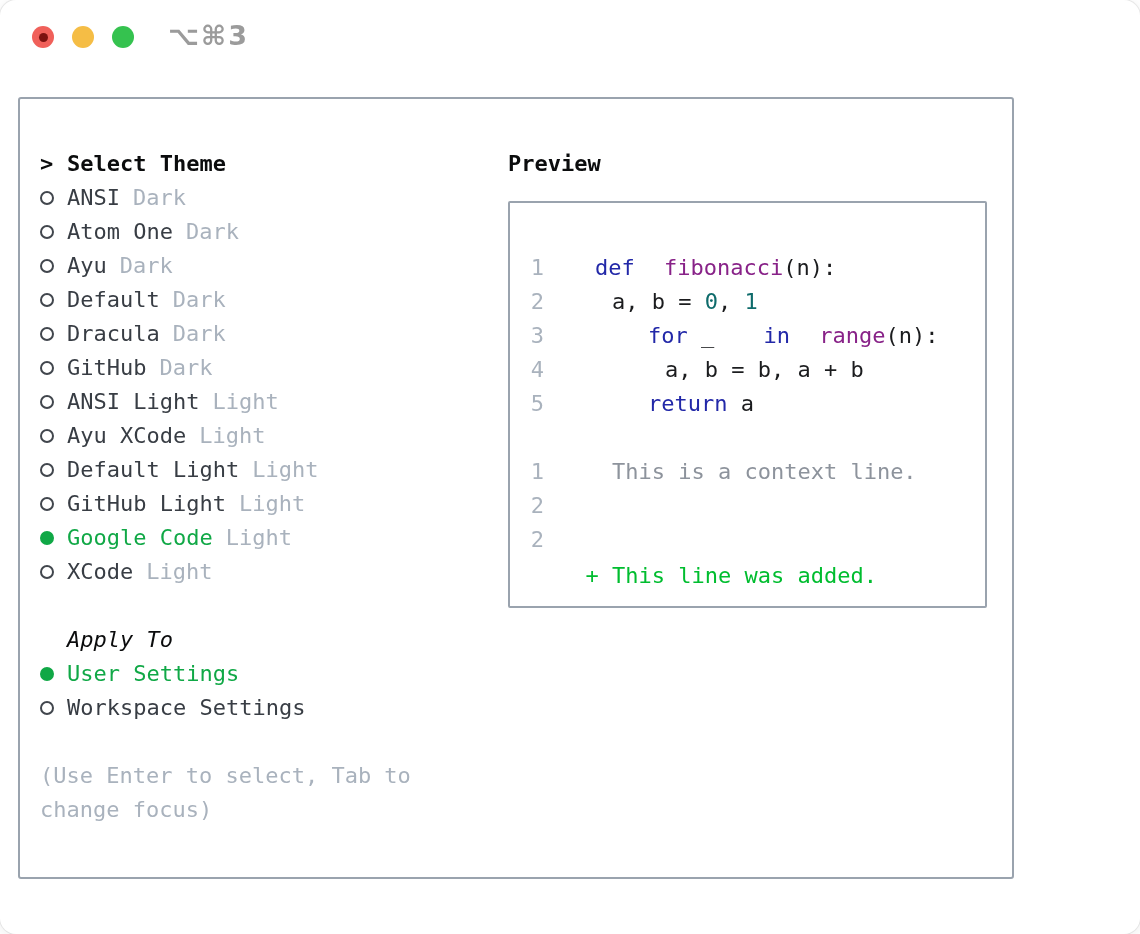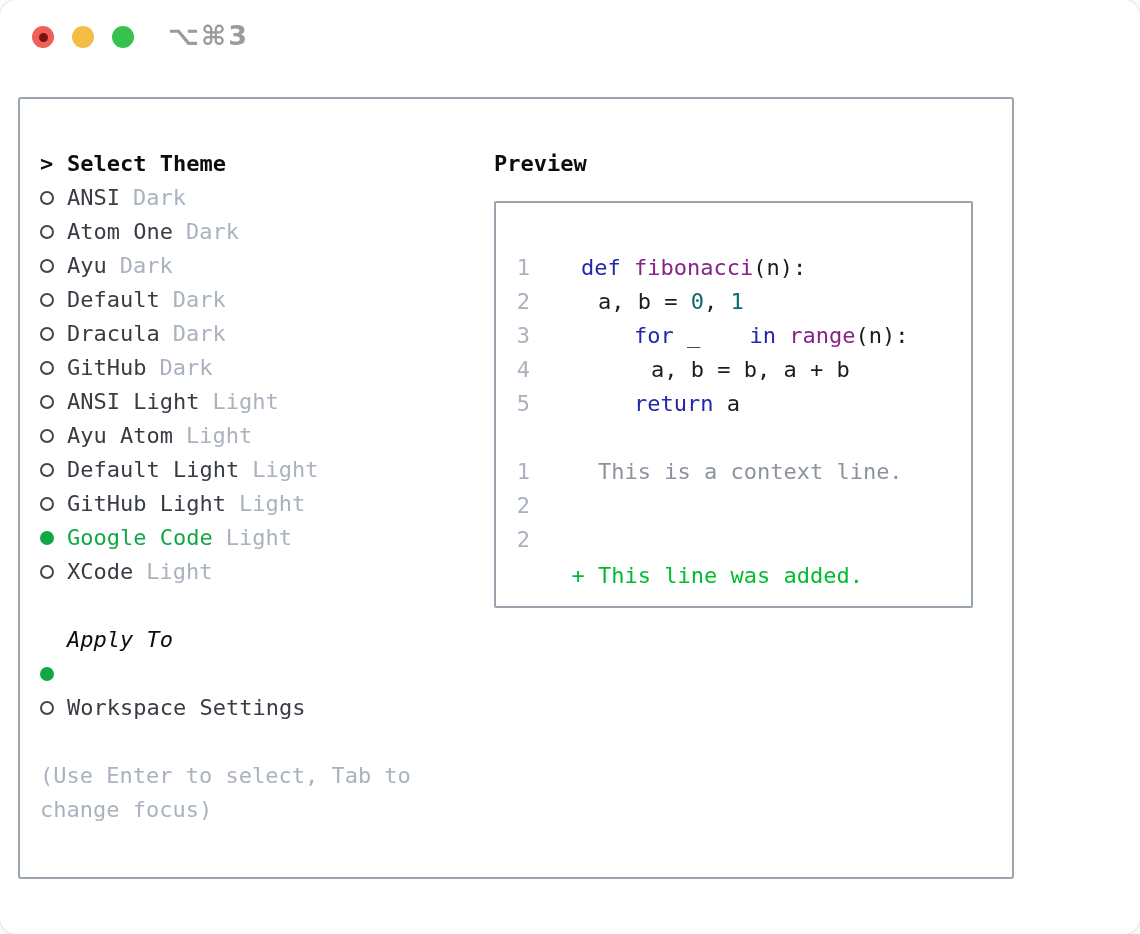--- a/index.html
+++ b/index.html
@@ -52,32 +52,32 @@
   .tname{color:var(--text_dark);}
   .tname.selected{color:var(--green);}
   .suffix{color:var(--muted);margin-left:13px;}
   .apply-header{color:var(--header_black);font-style:italic;}
   .spacer{height:34px;}
   .hint{
     color:var(--muted);width:420px;line-height:34px;font-size:22px;
     word-break:normal;
   }
   
-  .right-col{position:absolute;left:474px;top:48px;font-size:22px;}
+  .right-col{position:absolute;left:488px;top:48px;font-size:22px;}
   .preview-header{font-weight:700;color:var(--header_black);line-height:34px;height:34px;}
   .preview-box{
     margin-top:20px;width:479px;height:407px;box-sizing:border-box;
     border:2px solid var(--panel_border);border-radius:2px;background:#ffffff;
     padding:48px 0 0 20px;overflow:hidden;
   }
   .code-line{display:flex;height:34px;line-height:34px;font-size:22px;}
   .gutter{width:14px;flex:0 0 14px;text-align:right;color:var(--line_num);margin-right:15px;}
   .code-text{white-space:pre;color:var(--code_plain);}
   .tk-kw{color:var(--kw);margin-left:36px;}
-  .tk-fn{color:var(--fn);}
+  .tk-fn{color:var(--fn);margin-left:16px;}
   .tk-lit{color:var(--lit);}
   .tk-plain{color:var(--code_plain);}
   .diff-context{color:var(--diff_context);}
   .diff-deleted{color:var(--diff_red);}
   .diff-added{color:var(--diff_green);margin-top:36px;}
 </style>
 </head>
 <body>
 
 <div class="window">
@@ -102,36 +102,36 @@
       </div>
 
       <div id="theme-list">
           <div class="row"><span class="marker"><span class="bullet"></span></span><span class="tname">ANSI</span><span class="suffix">Dark</span></div>
           <div class="row"><span class="marker"><span class="bullet"></span></span><span class="tname">Atom One</span><span class="suffix">Dark</span></div>
           <div class="row"><span class="marker"><span class="bullet"></span></span><span class="tname">Ayu</span><span class="suffix">Dark</span></div>
           <div class="row"><span class="marker"><span class="bullet"></span></span><span class="tname">Default</span><span class="suffix">Dark</span></div>
           <div class="row"><span class="marker"><span class="bullet"></span></span><span class="tname">Dracula</span><span class="suffix">Dark</span></div>
           <div class="row"><span class="marker"><span class="bullet"></span></span><span class="tname">GitHub</span><span class="suffix">Dark</span></div>
           <div class="row"><span class="marker"><span class="bullet"></span></span><span class="tname">ANSI Light</span><span class="suffix">Light</span></div>
-          <div class="row"><span class="marker"><span class="bullet"></span></span><span class="tname">Ayu Atom</span><span class="suffix">Light</span></div>
+          <div class="row"><span class="marker"><span class="bullet"></span></span><span class="tname">Ayu XCode</span><span class="suffix">Light</span></div>
           <div class="row"><span class="marker"><span class="bullet"></span></span><span class="tname">Default Light</span><span class="suffix">Light</span></div>
           <div class="row"><span class="marker"><span class="bullet"></span></span><span class="tname">GitHub Light</span><span class="suffix">Light</span></div>
           <div class="row"><span class="marker"><span class="bullet filled"></span></span><span class="tname selected">Google Code</span><span class="suffix">Light</span></div>
           <div class="row"><span class="marker"><span class="bullet"></span></span><span class="tname">XCode</span><span class="suffix">Light</span></div>
         </div>
 
       <div class="spacer"></div>
 
       <div class="row">
         <span class="marker"></span>
         <span class="apply-header">Apply To</span>
       </div>
 
       <div id="apply-list">
-          <div class="row"><span class="marker"><span class="bullet filled"></span></span></div>
+          <div class="row"><span class="marker"><span class="bullet filled"></span></span><span class="tname selected">User Settings</span></div>
           <div class="row"><span class="marker"><span class="bullet"></span></span><span class="tname">Workspace Settings</span></div>
         </div>
 
       <div class="spacer"></div>
 
       <div class="hint">(Use Enter to select, Tab to change focus)</div>
     </div>
 
     <div class="right-col">
       <div class="preview-header">Preview</div>

